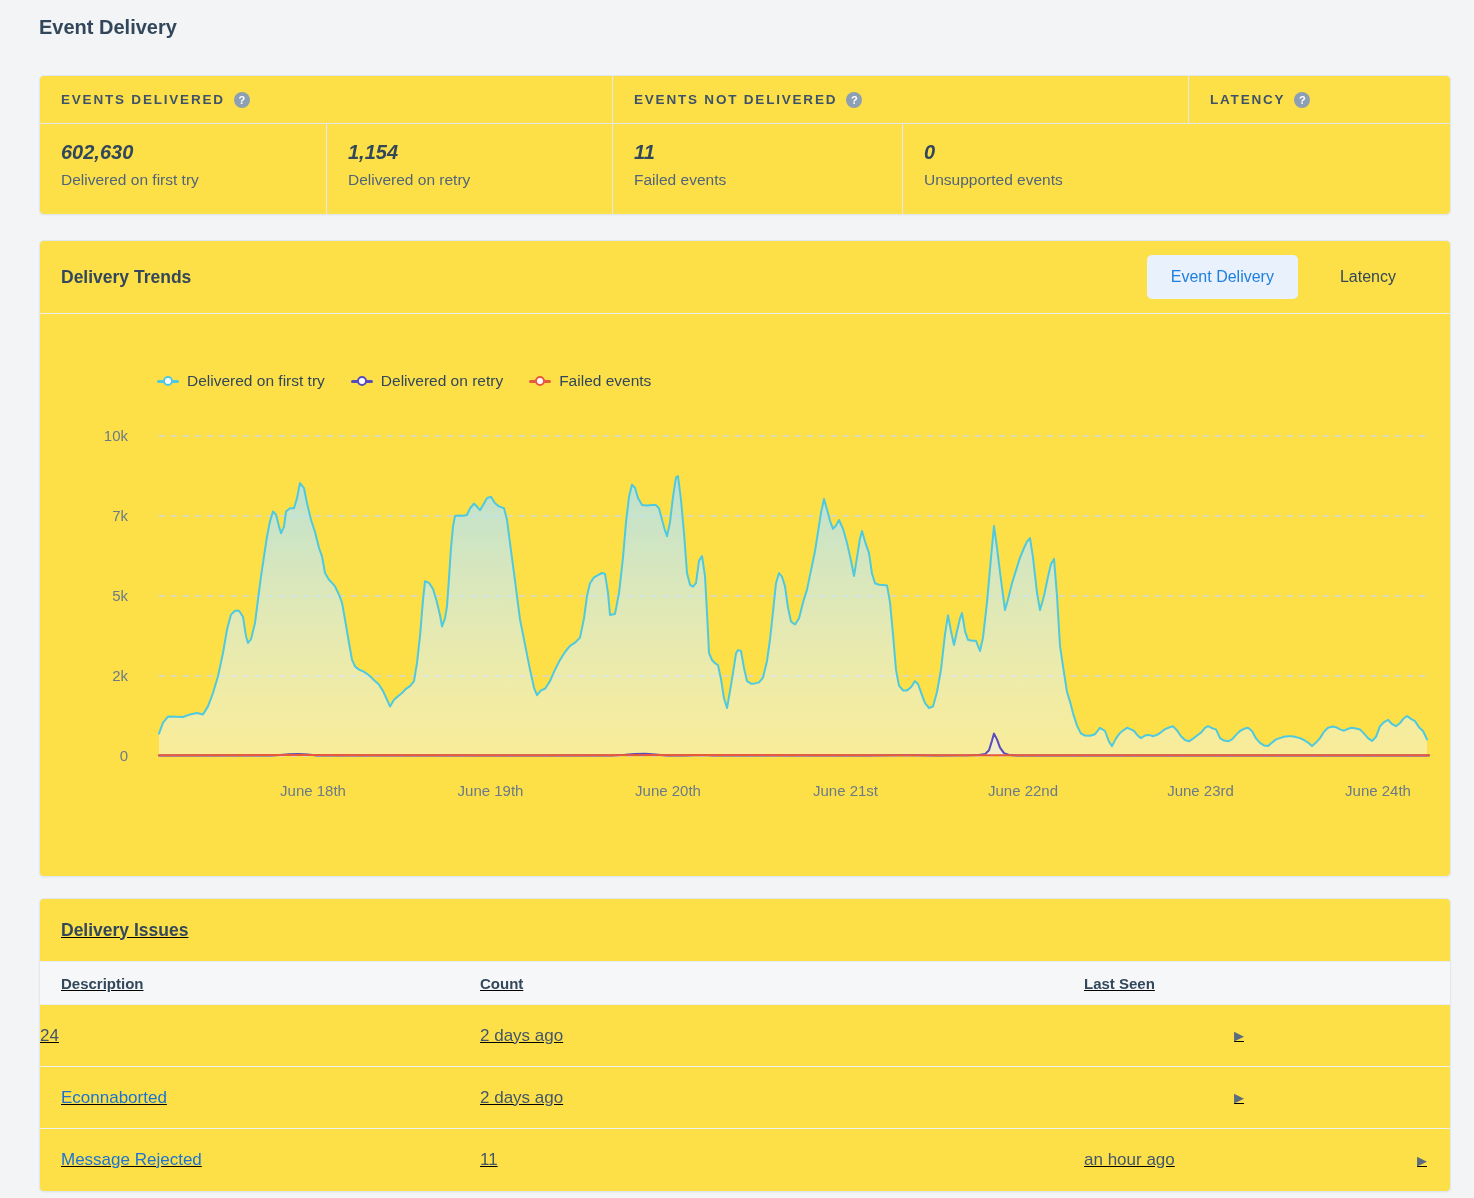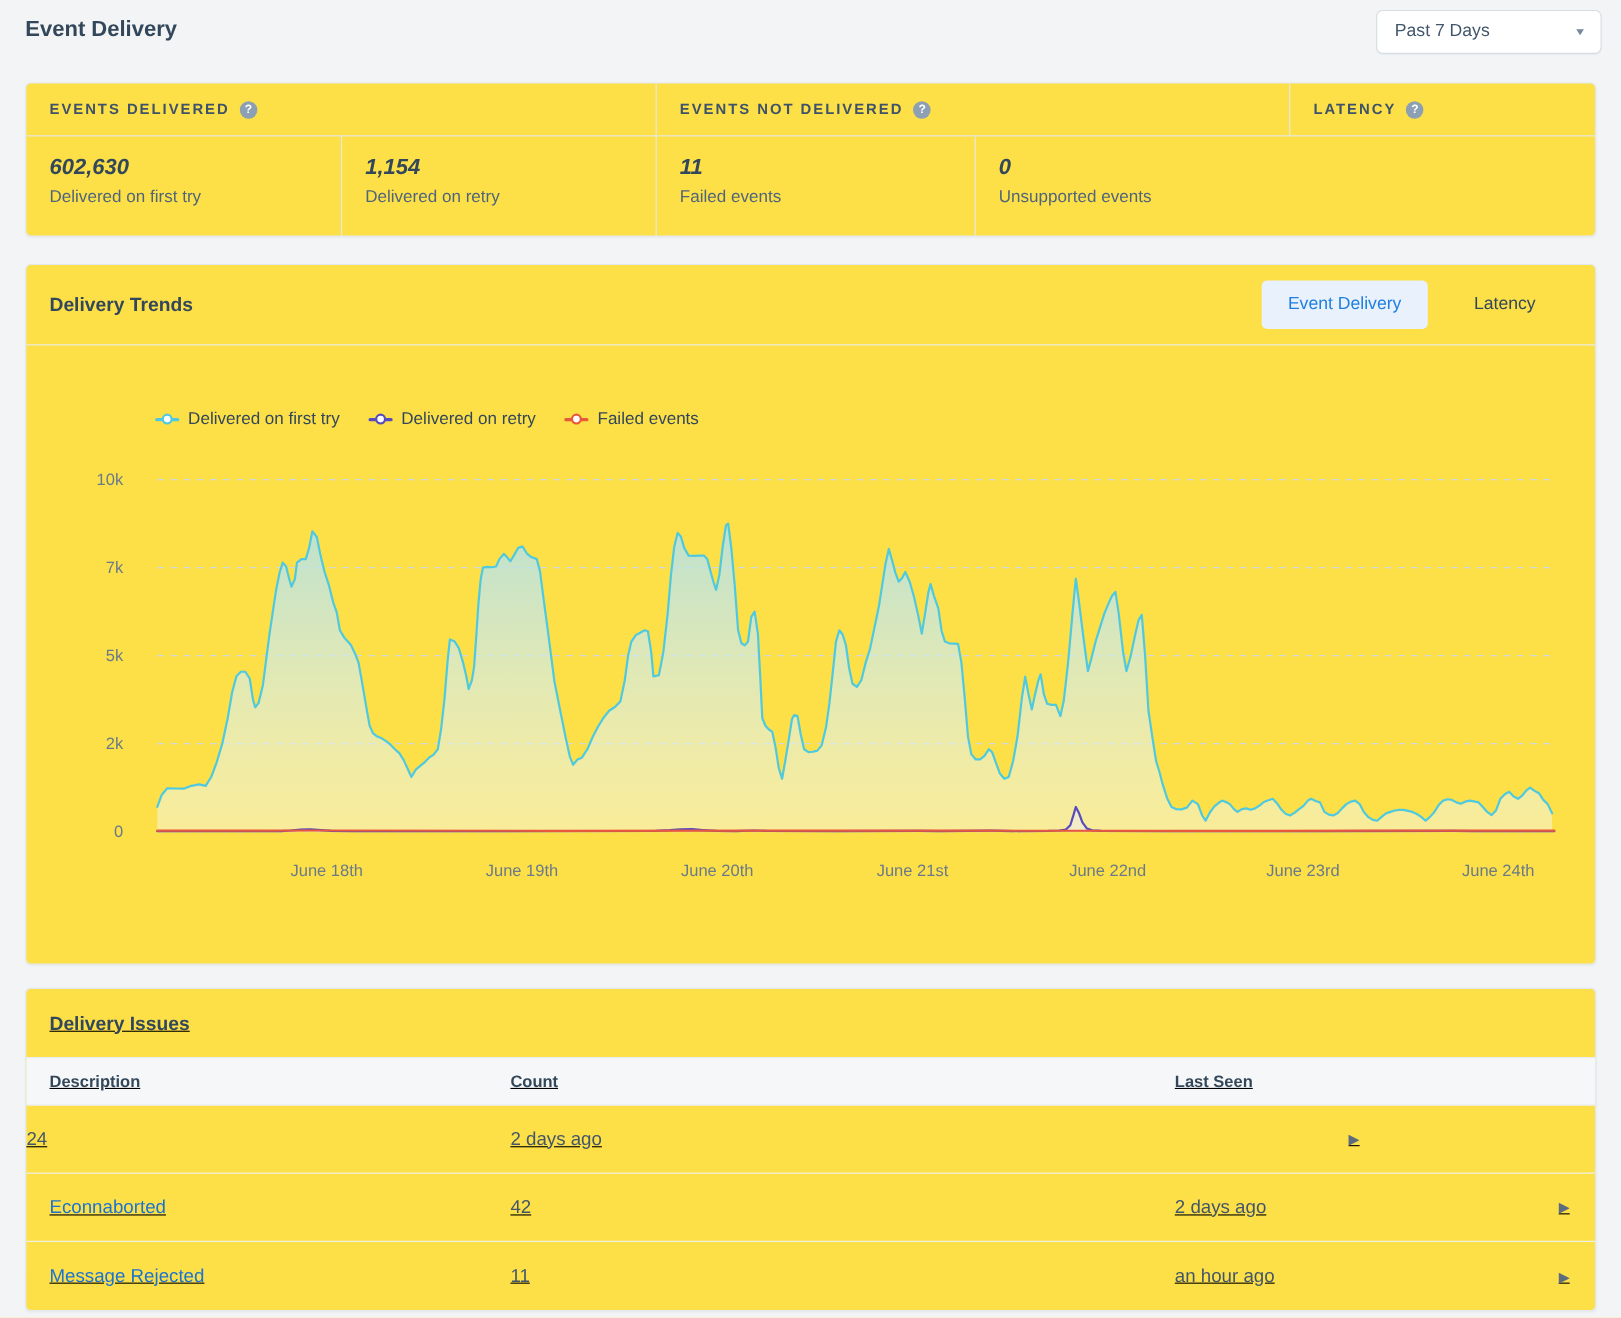--- a/index.html
+++ b/index.html
@@ -1,18 +1,18 @@
 <!DOCTYPE html>
 <html style="--page-bg: #f2f4f6; --card-border: #e3e8ee; --heading: #33475b; --muted-text: #51657a; --axis-text: #6b7a88; --accent-blue: #1f7fe0; --tab-active-bg: #e8f1fc; --link-blue: #1a73d4; --help-icon-bg: #8da0b3; --table-header-bg: #f5f7f8; --chevron: #5c6c7c;"><head>
 <meta charset="utf-8">
 <style>
   * { margin:0; padding:0; box-sizing:border-box; }
   html,body { width:1474px; }
   body { font-family:"Liberation Sans", sans-serif; background:var(--page-bg,#f2f4f6); }
-  .page { width:1474px; height:1198px; overflow:hidden; }
+  .page { width:1474px; height:1198px; overflow:hidden;padding-left:16px; }
 
   
   .top-bar { display:flex; justify-content:space-between; align-items:flex-start; padding:9px 18px 0 23px; height:67px; }
   .page-title { font-size:20px; font-weight:700; color:var(--heading,#33475b); margin-top:7px; }
   .range-dd { width:205px; height:40px; background:#fff; border:1px solid #d6dde4; border-radius:6px;
     display:flex; align-items:center; justify-content:space-between; padding:0 14px 0 16px; cursor:pointer;
     box-shadow:0 1px 1px rgba(30,45,62,.04); }
   .range-dd-label { font-size:16px; color:#42566b; }
   .caret { font-size:9px; color:#76879a; transform:scaleX(1.3); }
 
@@ -69,24 +69,20 @@
   .cell-text { font-size:17px; color:#42566b; }
   .chevron { font-size:13px; color:var(--chevron,#5c6c7c); text-align:center; cursor:pointer; }
 </style>
 </head>
 <body>
 
 <div class="page">
 
   <div class="top-bar">
     <div class="page-title">Event Delivery</div>
-    <div class="range-dd">
-      <span class="range-dd-label">Past 7 Days</span>
-      <span class="caret">▼</span>
-    </div>
   </div>
 
   <div class="card stats-card">
     <div class="stats-header">
       <div class="stats-header-cell">
         <span class="stats-header-label">EVENTS DELIVERED</span>
         <span class="help">?</span>
       </div>
       <div class="stats-header-cell">
         <span class="stats-header-label">EVENTS NOT DELIVERED</span>
@@ -196,21 +192,20 @@
       <div class="th">Last Seen</div>
       <div></div>
     </div>
     <div class="tbl-row">
       <div class="cell-text">24</div>
       <div class="cell-text">2 days ago</div>
       <div class="chevron">▶</div>
     </div>
     <div class="tbl-row">
       <div class="cell-pad"><span class="link">Econnaborted</span></div>
-      <div class="cell-text">42</div>
       <div class="cell-text">2 days ago</div>
       <div class="chevron">▶</div>
     </div>
     <div class="tbl-row">
       <div class="cell-pad"><span class="link">Message Rejected</span></div>
       <div class="cell-text">11</div>
       <div class="cell-text">an hour ago</div>
       <div class="chevron">▶</div>
     </div>
   </div>

